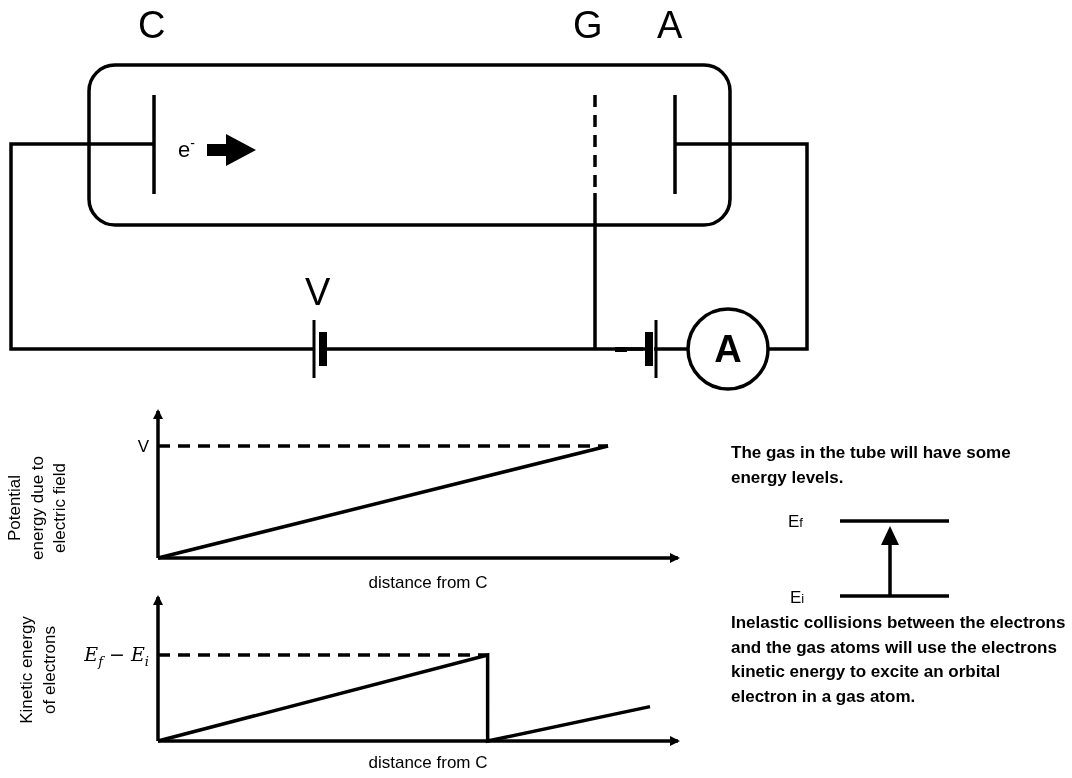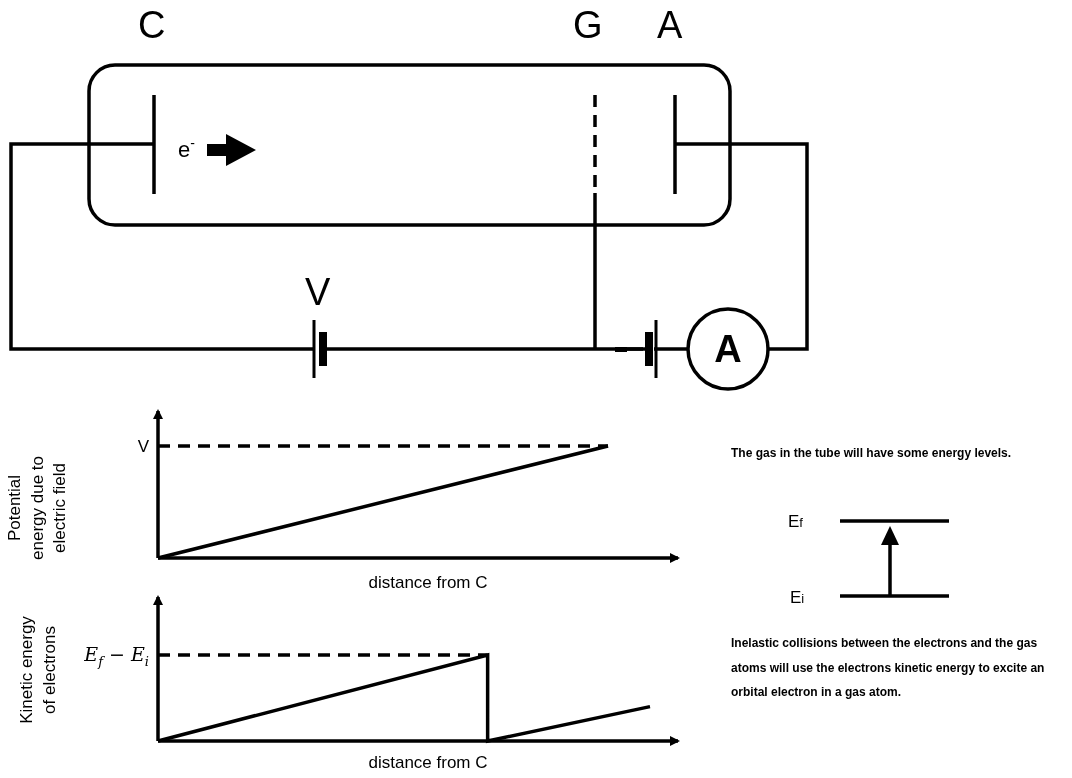--- a/index.html
+++ b/index.html
@@ -5,23 +5,23 @@
   html, body { margin: 0; padding: 0; background: #ffffff; }
   body { width: 1072px; height: 778px; position: relative; overflow: hidden;
          font-family: "Liberation Sans", sans-serif; color: #000; }
   svg { position: absolute; left: 0; top: 0; }
   .lbl-big { font-family: "Liberation Sans", sans-serif; font-size: 38px; fill: #000; }
   .lbl-mid { font-family: "Liberation Sans", sans-serif; font-size: 17px; fill: #000; }
   .lbl-axis { font-family: "Liberation Sans", sans-serif; font-size: 17px; fill: #000; }
   .lbl-math { font-family: "DejaVu Serif", serif; font-style: italic; font-size: 19px; fill: #000; }
   .lbl-ammeter { font-family: "Liberation Sans", sans-serif; font-size: 38px; font-weight: bold; fill: #000; }
   .para { position: absolute; font-family: "Liberation Sans", sans-serif; font-weight: bold;
-          font-size: 12px; line-height: 24.5px; color: #000; }
+          font-size: 17px; line-height: 24.5px; color: #000; }
   #para1 { left: 731px; top: 441px; width: 340px; }
-  #para2 { left: 731px; top: 631px; width: 335px; }
+  #para2 { left: 731px; top: 611px; width: 335px; }
 </style>
 </head>
 <body>
 
 <svg width="1072" height="778" viewBox="0 0 1072 778">
   <defs>
     <marker id="arrowhead" markerWidth="10" markerHeight="10" refX="8" refY="5" orient="auto" markerUnits="userSpaceOnUse">
       <path d="M0,0 L10,5 L0,10 Z" fill="#000"></path>
     </marker>
   </defs>

